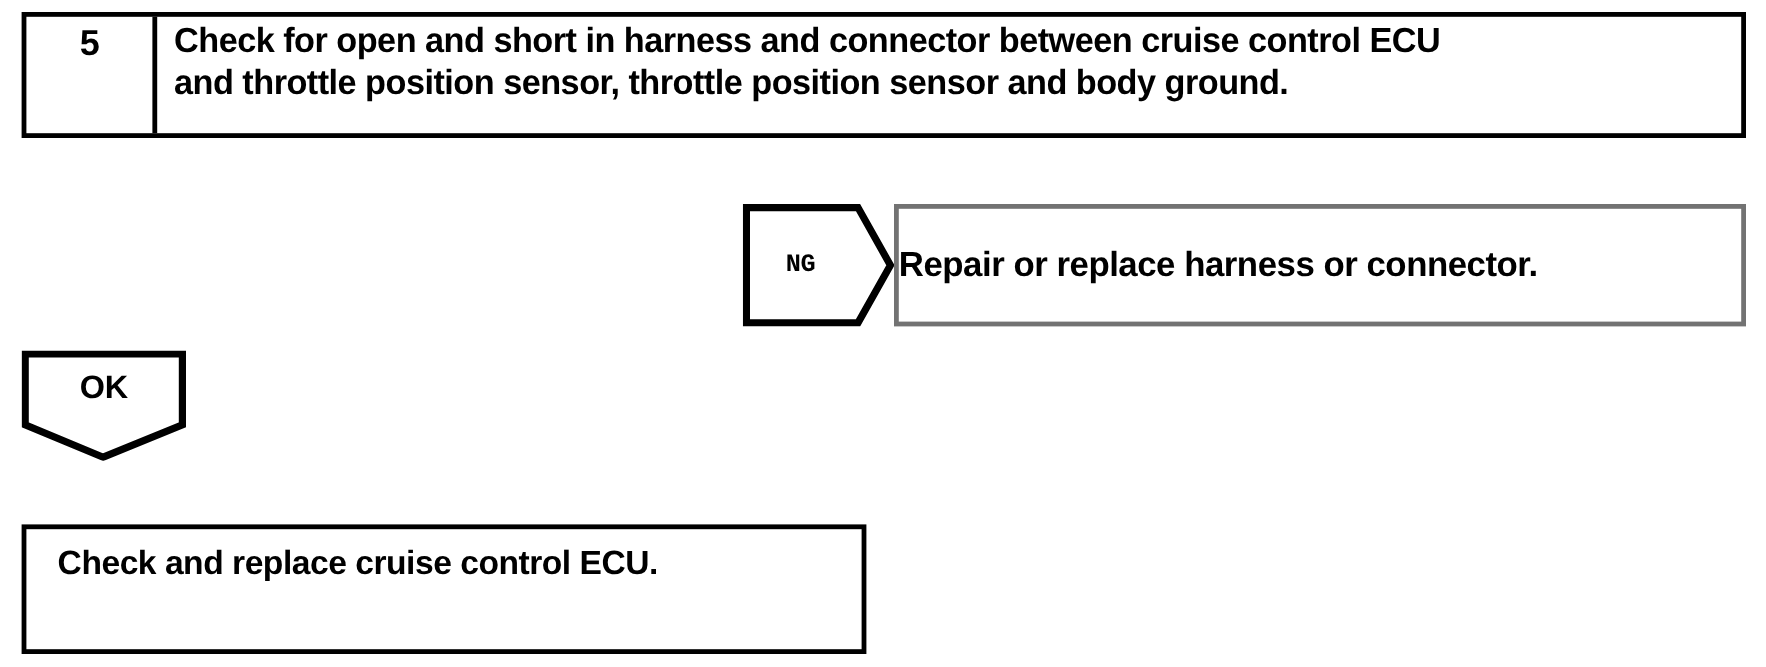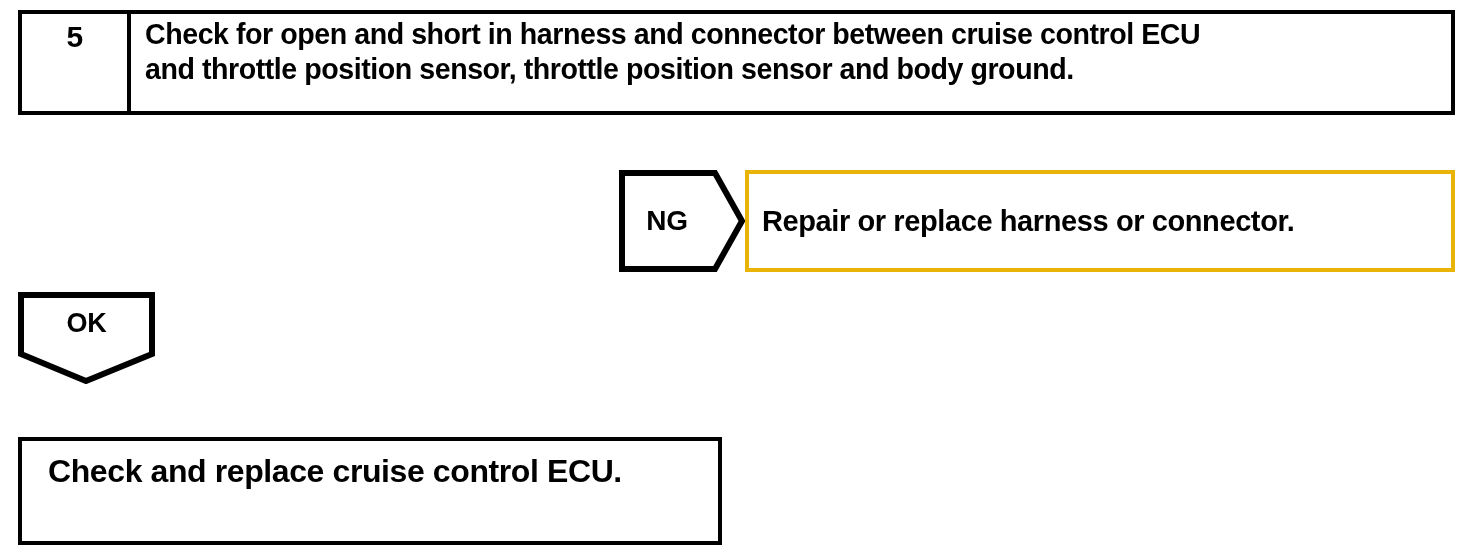--- a/index.html
+++ b/index.html
@@ -77,38 +77,38 @@
   .ng-pentagon svg { display: block; }
   .ng-label {
     position: absolute;
     left: 619px;
     top: 170px;
     width: 96px;
     height: 102px;
     display: flex;
     align-items: center;
     justify-content: center;
-    font-size: 28px;
+    font-size: 21px;
     font-weight: bold;
     color: #000000;
     letter-spacing: -0.3px;
+    font-family: Liberation Mono, monospace;
   }
 
   .repair-box {
     position: absolute;
     left: 745px;
     top: 170px;
     width: 710px;
     height: 102px;
     box-sizing: border-box;
-    border: 4px solid #eab308;
+    border: 4px solid #737373;
     background: #ffffff;
     display: flex;
     align-items: center;
-    padding-left: 13px;
   }
   .repair-box .txt {
     font-size: 29px;
     font-weight: bold;
     color: #000000;
     white-space: nowrap;
     letter-spacing: -0.4px;
   }
 
   
@@ -141,21 +141,21 @@
     left: 18px;
     top: 437px;
     width: 704px;
     height: 108px;
     box-sizing: border-box;
     border: 4px solid #000000;
     background: #ffffff;
     padding: 12px 0 0 26px;
   }
   .final-box .txt {
-    font-size: 32px;
+    font-size: 28px;
     font-weight: bold;
     color: #000000;
     white-space: nowrap;
     letter-spacing: -0.4px;
   }
 </style>
 </head>
 <body>
 
 <div id="page">

